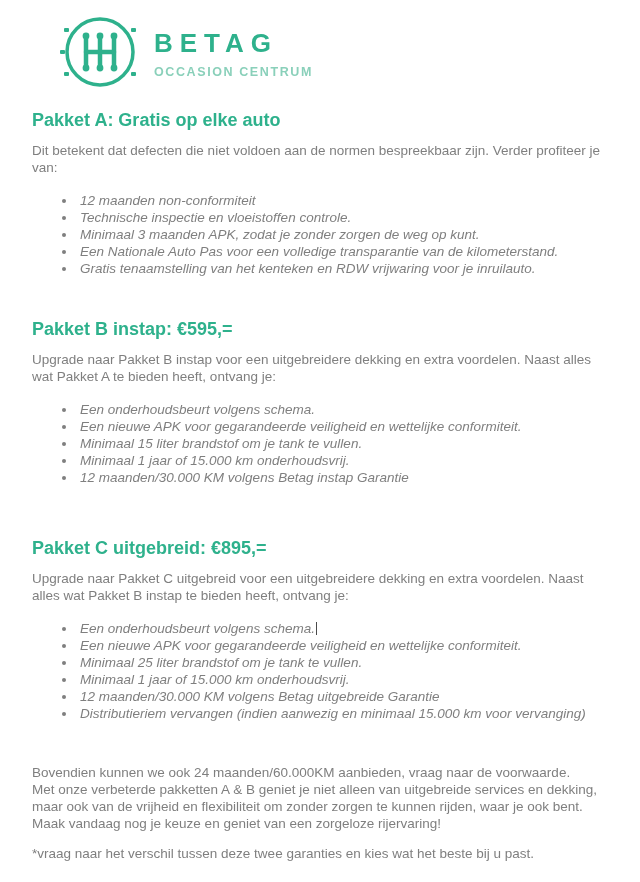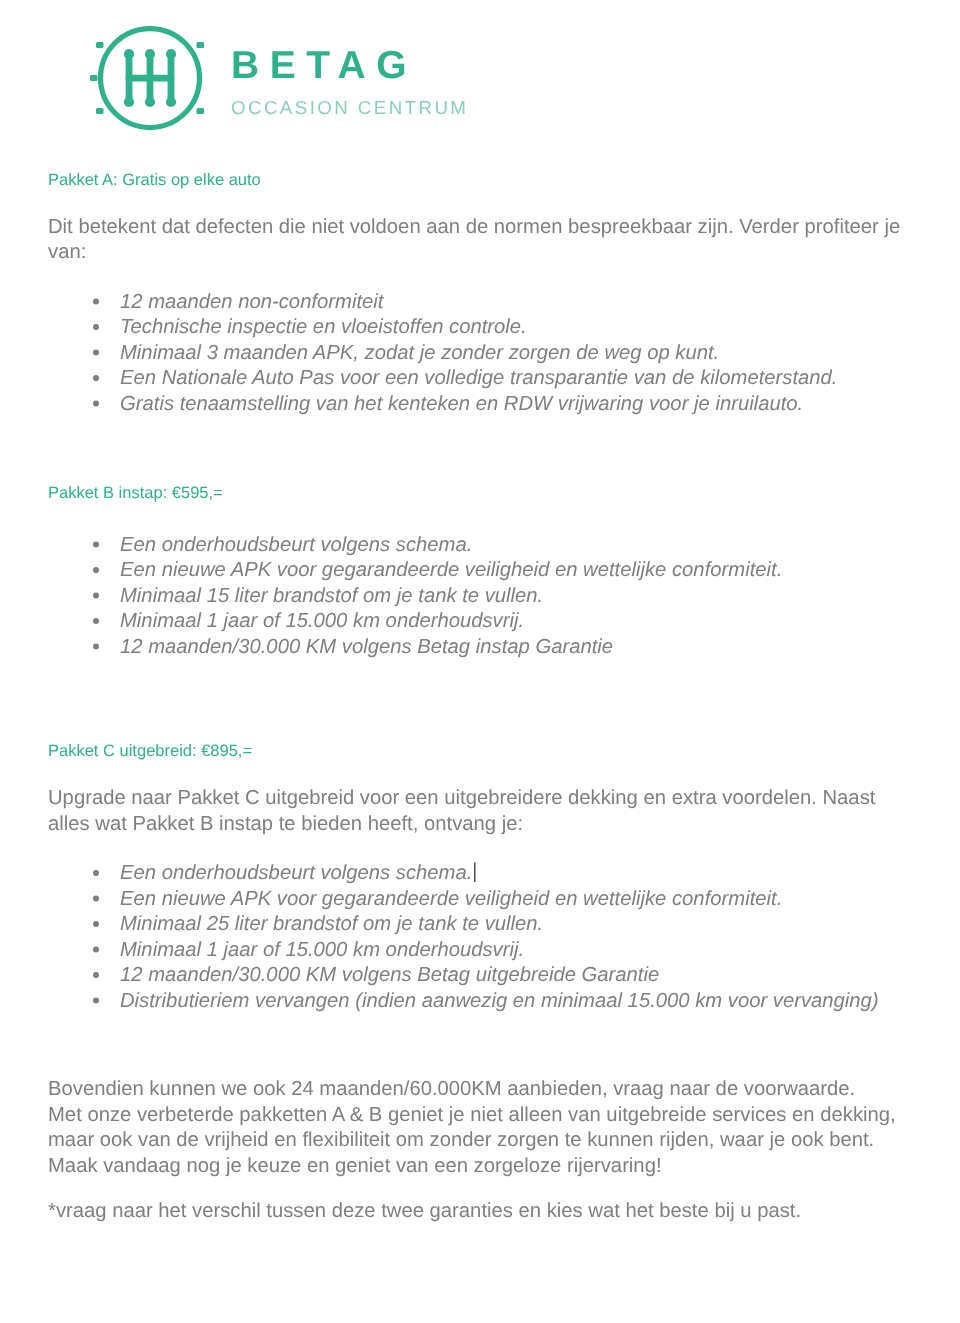--- a/index.html
+++ b/index.html
@@ -13,27 +13,27 @@
   .page { padding:8px 30px 0 32px; }
 
   
   .logo-row { display:flex; align-items:center; gap:12px; margin-left:26px; height:88px; }
   .logo-mark svg { display:block; }
   .brand-name {
     color:var(--brand); font-weight:bold; font-size:26px; line-height:38px;
     letter-spacing:7px;
   }
   .brand-tagline {
-    color:var(--brand-light); font-weight:normal; font-size:12.5px; letter-spacing:1.6px;
+    color:var(--brand-light); font-weight:bold; font-size:12.5px; letter-spacing:1.6px;
     margin-top:2px;
   }
 
   
   .section-heading {
-    color:var(--brand); font-weight:normal; font-size:11px; margin:0;
+    color:var(--brand); font-weight:bold; font-size:18px; margin:0;
   }
   .section-a { margin-top:16px; }
   .section-b { margin-top:44px; }
   .section-c { margin-top:54px; }
   .intro { margin-top:13px; max-width:585px; }
   .intro-line { margin:0; }
   ul.bullets { margin:16px 0 0 0; padding:0 0 0 45px; max-width:560px; }
   ul.bullets li { margin:0; padding-left:3px;font-style:italic; }
 
   
@@ -93,20 +93,23 @@
       <li>12 maanden non-conformiteit</li>
       <li>Technische inspectie en vloeistoffen controle.</li>
       <li>Minimaal 3 maanden APK, zodat je zonder zorgen de weg op kunt.</li>
       <li>Een Nationale Auto Pas voor een volledige transparantie van de kilometerstand.</li>
       <li>Gratis tenaamstelling van het kenteken en RDW vrijwaring voor je inruilauto.</li>
     </ul>
   </div>
 
   <div class="section section-b">
     <h2 class="section-heading">Pakket B instap: €595,=</h2>
+    <div class="intro">
+      <p class="intro-line">Upgrade naar Pakket B instap voor een uitgebreidere dekking en extra voordelen. Naast alles wat Pakket A te bieden heeft, ontvang je:</p>
+    </div>
     <ul class="bullets">
       <li>Een onderhoudsbeurt volgens schema.</li>
       <li>Een nieuwe APK voor gegarandeerde veiligheid en wettelijke conformiteit.</li>
       <li>Minimaal 15 liter brandstof om je tank te vullen.</li>
       <li>Minimaal 1 jaar of 15.000 km onderhoudsvrij.</li>
       <li>12 maanden/30.000 KM volgens Betag instap Garantie</li>
     </ul>
   </div>
 
   <div class="section section-c">

